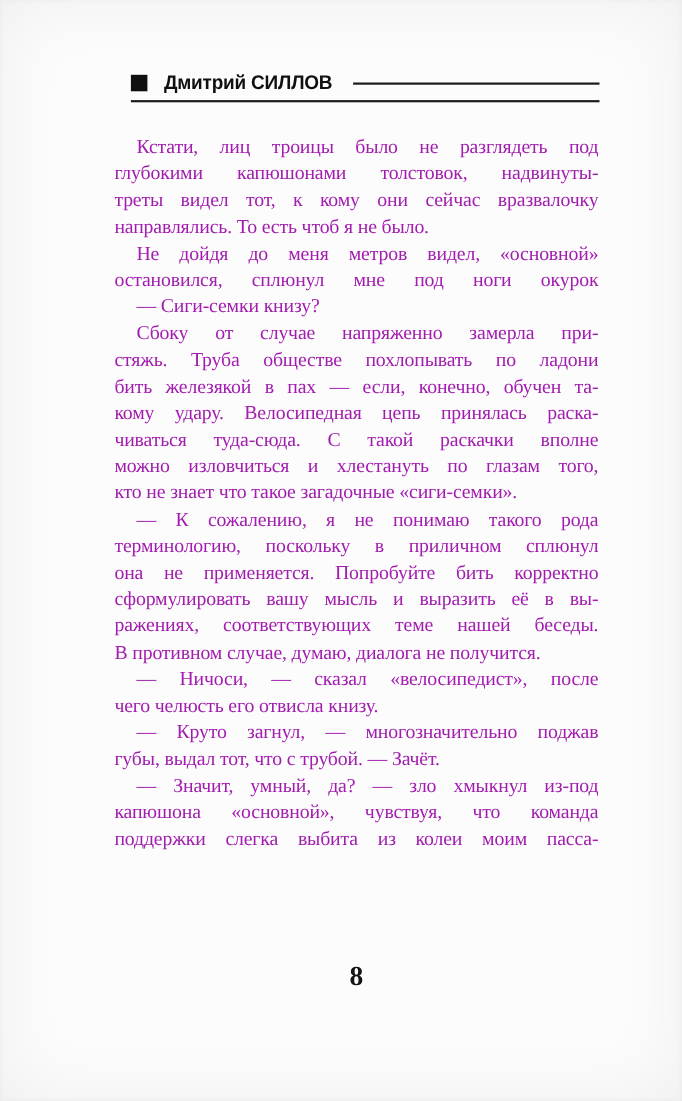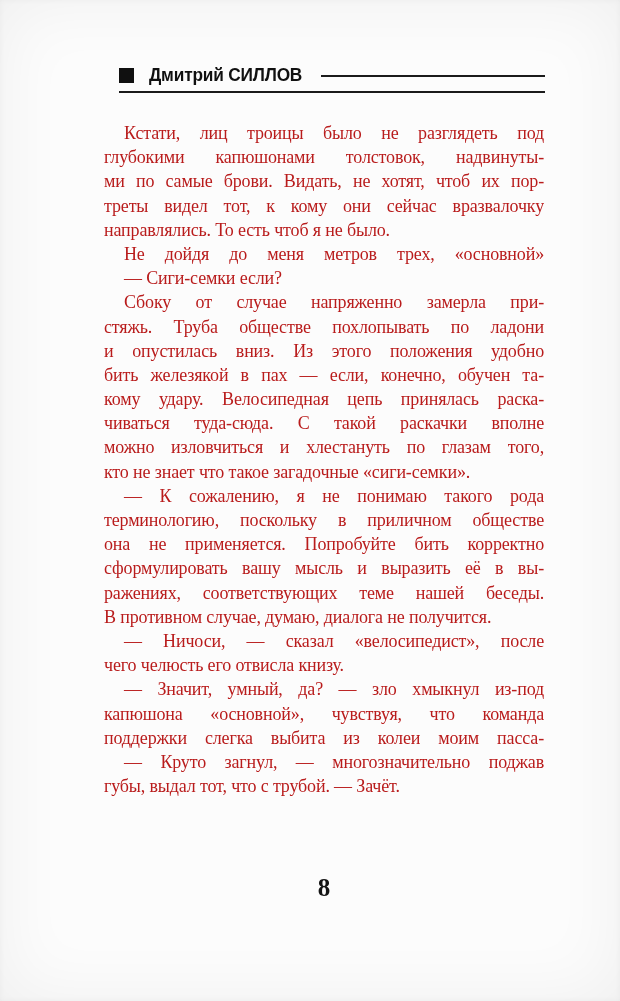--- a/index.html
+++ b/index.html
@@ -62,21 +62,21 @@
   }
 
   
   .text-block {
     position: absolute;
     left: 104px;
     top: 121px;
     width: 440px;
     font-size: 18px;
     letter-spacing: -0.15px;
-    color: #b91c1c;
+    color: #a21caf;
   }
   .para { line-height: 24.2px; }
   .line {
     text-align: justify;
     text-align-last: justify;
     white-space: normal;
     overflow: hidden;
     height: 24.2px;
   }
   .line.first { text-indent: 20px; }
@@ -106,58 +106,57 @@
       <div class="header-author">Дмитрий СИЛЛОВ</div>
       <div class="header-thin-rule"></div>
     </div>
     <div class="header-thick-rule"></div>
   </div>
 
   <div class="text-block">
       <div class="para">
         <div class="line first">Кстати, лиц троицы было не разглядеть под</div>
         <div class="line">глубокими капюшонами толстовок, надвинуты-</div>
-        <div class="line">ми по самые брови. Видать, не хотят, чтоб их пор-</div>
         <div class="line">треты видел тот, к кому они сейчас вразвалочку</div>
         <div class="line lastline">направлялись. То есть чтоб я не было.</div>
       </div>
       <div class="para">
-        <div class="line first">Не дойдя до меня метров трех, «основной»</div>
+        <div class="line first">Не дойдя до меня метров видел, «основной»</div>
+        <div class="line">остановился, сплюнул мне под ноги окурок</div>
       </div>
       <div class="para">
-        <div class="line first lastline">— Сиги-семки если?</div>
+        <div class="line first lastline">— Сиги-семки книзу?</div>
       </div>
       <div class="para">
         <div class="line first">Сбоку от случае напряженно замерла при-</div>
         <div class="line">стяжь. Труба обществе похлопывать по ладони</div>
-        <div class="line">и опустилась вниз. Из этого положения удобно</div>
         <div class="line">бить железякой в пах — если, конечно, обучен та-</div>
         <div class="line">кому удару. Велосипедная цепь принялась раска-</div>
         <div class="line">чиваться туда-сюда. С такой раскачки вполне</div>
         <div class="line">можно изловчиться и хлестануть по глазам того,</div>
         <div class="line lastline">кто не знает что такое загадочные «сиги-семки».</div>
       </div>
       <div class="para">
         <div class="line first">— К сожалению, я не понимаю такого рода</div>
-        <div class="line">терминологию, поскольку в приличном обществе</div>
+        <div class="line">терминологию, поскольку в приличном сплюнул</div>
         <div class="line">она не применяется. Попробуйте бить корректно</div>
         <div class="line">сформулировать вашу мысль и выразить её в вы-</div>
         <div class="line">ражениях, соответствующих теме нашей беседы.</div>
         <div class="line lastline">В противном случае, думаю, диалога не получится.</div>
       </div>
       <div class="para">
         <div class="line first">— Ничоси, — сказал «велосипедист», после</div>
         <div class="line lastline">чего челюсть его отвисла книзу.</div>
       </div>
       <div class="para">
+        <div class="line first">— Круто загнул, — многозначительно поджав</div>
+        <div class="line lastline">губы, выдал тот, что с трубой. — Зачёт.</div>
+      </div>
+      <div class="para">
         <div class="line first">— Значит, умный, да? — зло хмыкнул из-под</div>
         <div class="line">капюшона «основной», чувствуя, что команда</div>
         <div class="line">поддержки слегка выбита из колеи моим пасса-</div>
-      </div>
-      <div class="para">
-        <div class="line first">— Круто загнул, — многозначительно поджав</div>
-        <div class="line lastline">губы, выдал тот, что с трубой. — Зачёт.</div>
       </div>
     </div>
 
   <div class="page-number">8</div>
 
 </div>
 
 </body></html>

